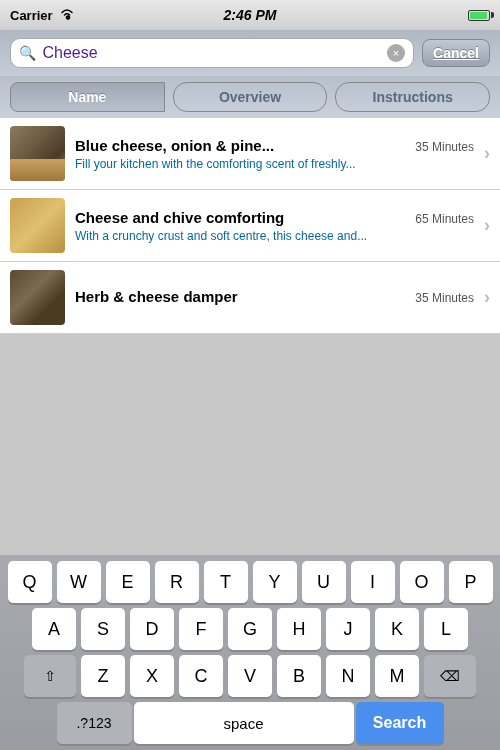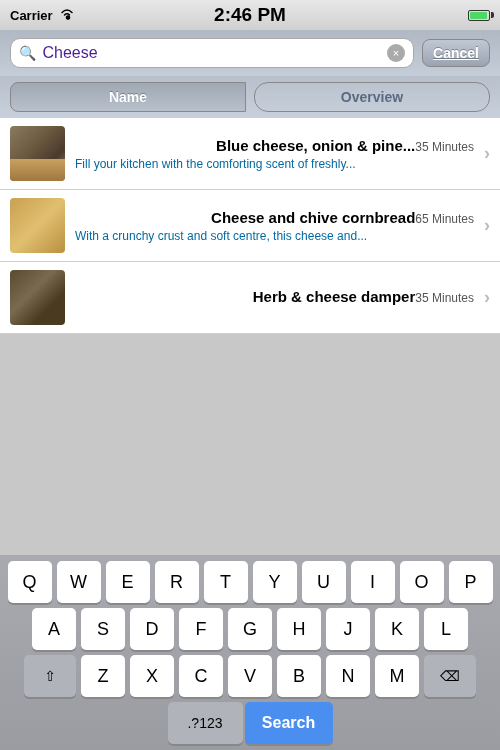--- a/index.html
+++ b/index.html
@@ -18,21 +18,21 @@
       background: linear-gradient(to bottom, #e8e8e8, #d0d0d0);
       display: flex;
       align-items: center;
       justify-content: space-between;
       padding: 12px 10px;
       font-size: 13px;
       font-weight: bold;
       color: #000;
     }
     .status-left { display: flex; align-items: center; gap: 6px; }
-    .status-center { position: absolute; left: 50%; transform: translateX(-50%); font-size: 19px; font-weight: bold; }
+    .status-center { position: absolute; left: 50%; transform: translateX(-50%); font-size: 14px; font-weight: bold; font-style: italic; }
     .status-right { display: flex; align-items: center; gap: 4px; }
     
     .battery {
       width: 22px; height: 11px;
       border: 1.5px solid #333;
       border-radius: 2px;
       position: relative;
       display: inline-block;
     }
     .battery::after {
@@ -167,24 +167,23 @@
       width: 100%; height: 100%;
     }
     .thumb-herb-damper {
       background: linear-gradient(135deg, #5a4a30 0%, #7a6a50 40%, #4a3a20 70%);
       width: 100%; height: 100%;
       position: relative;
     }
     .result-content { flex: 1; }
     .result-header {
       display: flex;
-      justify-content: flex-end;
+      justify-content: space-between;
       align-items: baseline;
       margin-bottom: 3px;
-      margin-left: 32px;
     }
     .result-title {
       font-size: 15px;
       font-weight: bold;
       color: #000;
     }
     .result-time {
       font-size: 12px;
       color: #555;
       white-space: nowrap;
@@ -290,20 +289,23 @@
   <button class="cancel-btn">Cancel</button>
 </div>
 
 <div class="segmented-control">
   <div class="seg-btn active">
     <span>Name</span>
   </div>
   <div class="seg-btn inactive">
     <span>Overview</span>
   </div>
+  <div class="seg-btn inactive">
+    <span>Instructions</span>
+  </div>
 </div>
 
 <div class="results-list">
 
   <div class="result-item">
     <div class="result-thumb">
       <div class="thumb-blue-cheese"></div>
     </div>
     <div class="result-content">
       <div class="result-header">
@@ -314,21 +316,21 @@
     </div>
     <span class="result-chevron">›</span>
   </div>
 
   <div class="result-item">
     <div class="result-thumb">
       <div class="thumb-cornbread"></div>
     </div>
     <div class="result-content">
       <div class="result-header">
-        <span class="result-title">Cheese and chive cornbread</span>
+        <span class="result-title">Cheese and chive comforting</span>
         <span class="result-time">65 Minutes</span>
       </div>
       <div class="result-desc">With a crunchy crust and soft centre, this cheese and...</div>
     </div>
     <span class="result-chevron">›</span>
   </div>
 
   <div class="result-item">
     <div class="result-thumb">
       <div class="thumb-herb-damper"></div>
@@ -378,15 +380,16 @@
     <button class="key">C</button>
     <button class="key">V</button>
     <button class="key">B</button>
     <button class="key">N</button>
     <button class="key">M</button>
     <button class="key special backspace">⌫</button>
   </div>
 
   <div class="bottom-row">
     <button class="key special numbers" style="max-width:75px;">.?123</button>
+    <button class="key space">space</button>
     <button class="key search-key" style="max-width:88px;">Search</button>
   </div>
 </div>
 
 </body></html>

